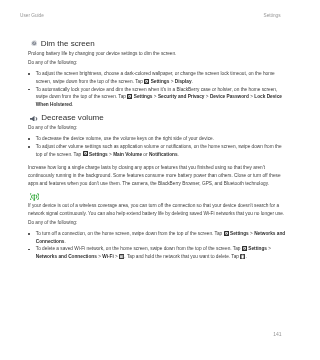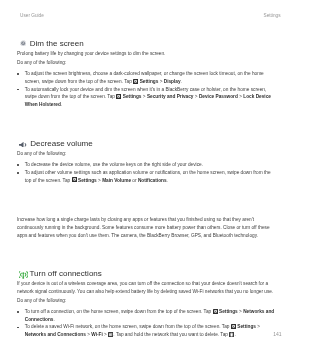--- a/index.html
+++ b/index.html
@@ -7,34 +7,34 @@
   body{
     width:300px;height:360px;background:#ffffff;
     font-family:"Liberation Sans",sans-serif;
     color:#231f20;overflow:hidden;
   }
   .page{position:relative;width:300px;height:360px;box-sizing:border-box;}
 
   .runhead{position:absolute;left:20.1px;right:19.5px;top:13.1px;display:flex;justify-content:space-between;
     font-size:4.7px;line-height:5px;color:#959595;}
 
-  .content{position:absolute;left:17px;top:39.2px;width:258px;}
+  .content{position:absolute;left:28px;top:39.2px;width:258px;}
 
   .sect-head{display:flex;align-items:flex-start;margin:0;height:9px;}
   .sect-head .ttl{font-size:8.05px;line-height:9px;font-weight:400;color:#2f2f2f;letter-spacing:0;}
   .sicon{flex:0 0 auto;display:block;position:relative;}
   .sicon svg{position:absolute;left:0;top:0;width:100%;height:100%;display:block;}
   .sect-head[data-icon="brightness-icon"] .sicon{width:6.3px;height:6.6px;margin-left:3.0px;margin-right:3.4px;position:relative;top:0.32px;}
   .sect-head[data-icon="volume-icon"] .sicon{width:7.5px;height:5.6px;margin-left:2.4px;margin-right:3.3px;position:relative;top:2.96px;}
   .sect-head[data-icon="window-icon"] .sicon{width:8.4px;height:7.2px;margin-left:1.7px;margin-right:2.5px;position:relative;top:2.66px;}
   .sect-head[data-icon="wireless-icon"] .sicon{width:8.5px;height:7.6px;margin-left:2.3px;margin-right:1.6px;position:relative;top:2.05px;}
   .ic svg{display:block;width:100%;height:100%;}
 
   .sect-body{padding-top:1.88px;}
-  .sect + .sect{margin-top:30px;}
+  .sect + .sect{margin-top:4px;}
 
   p.para{margin:0;font-size:4.745px;line-height:7.72px;color:#3d3d3d;}
   p.para + p.para{margin-top:0.92px;}
   ul.bl{margin:3.77px 0 0 0;padding:0;list-style:none;}
   ul.bl li{position:relative;padding-left:7.8px;font-size:4.745px;line-height:7.72px;color:#3d3d3d;}
   ul.bl li .dot{position:absolute;left:0.4px;top:3.2px;width:1.5px;height:1.5px;border-radius:50%;background:#3d3d3d;}
   b{font-weight:700;color:#2f2f2f;}
   .ic{display:inline-block;width:5.2px;height:5.2px;vertical-align:-0.9px;}
 
   .pgnum{position:absolute;left:273.2px;top:332.4px;font-size:5px;line-height:5px;color:#959595;}
@@ -130,21 +130,20 @@
             <svg id="wireless-icon" viewBox="4 3 56 56" preserveAspectRatio="none" xmlns="http://www.w3.org/2000/svg">
   <g fill="#3fae46">
     <path d="M32 12.5a6.6 6.6 0 0 0-3.3 12.3v8.9l-2.6 22.4c-.2 1.9 1.2 3.4 3 3.4h5.8c1.8 0 3.2-1.6 3-3.4l-2.6-22.4v-8.9A6.6 6.6 0 0 0 32 12.5z"></path>
     <path d="M22.2 16.4c1.3 1.3 1.3 3.3 0 4.6a12.8 12.8 0 0 0 0 18.1c1.3 1.3 1.3 3.3 0 4.6s-3.3 1.3-4.6 0a19.3 19.3 0 0 1 0-27.3c1.3-1.3 3.3-1.3 4.6 0z"></path>
     <path d="M11.6 5.5c1.3 1.3 1.3 3.3 0 4.6a28.1 28.1 0 0 0 0 39.8c1.3 1.3 1.3 3.3 0 4.6s-3.3 1.3-4.6 0a34.6 34.6 0 0 1 0-49c1.3-1.3 3.3-1.3 4.6 0z"></path>
     <path d="M41.8 16.4c-1.3 1.3-1.3 3.3 0 4.6a12.8 12.8 0 0 1 0 18.1c-1.3 1.3-1.3 3.3 0 4.6s3.3 1.3 4.6 0a19.3 19.3 0 0 0 0-27.3c-1.3-1.3-3.3-1.3-4.6 0z"></path>
     <path d="M52.4 5.5c-1.3 1.3-1.3 3.3 0 4.6a28.1 28.1 0 0 1 0 39.8c-1.3 1.3-1.3 3.3 0 4.6s3.3 1.3 4.6 0a34.6 34.6 0 0 0 0-49c-1.3-1.3-3.3-1.3-4.6 0z"></path>
   </g>
 </svg>
           </span>
-          <span class="ttl">Turn off connections</span>
         </div>
         <div class="sect-body">
           <p class="para"><span>If your device is out of a wireless coverage area, you can turn off the connection so that your device doesn't search for a network signal continuously. You can also help extend battery life by deleting saved Wi-Fi networks that you no longer use.</span></p>
           <p class="para"><span>Do any of the following:</span></p>
           <ul class="bl">
             <li><span class="dot"></span><span>To turn off a connection, on the home screen, swipe down from the top of the screen. Tap </span><span class="ic"><svg id="settings-app-icon" viewBox="0 0 64 64" xmlns="http://www.w3.org/2000/svg">
   <rect x="0" y="0" width="64" height="64" rx="7" fill="#2e2e2e"></rect>
   <path d="M32 9.2l4.4 5.2c1.5.4 2.9 1 4.2 1.7l6.3-1.8 4 6.9-4.3 5.1c.2 1.5.2 3 0 4.5l4.3 5.1-4 6.9-6.3-1.8c-1.3.8-2.7 1.3-4.2 1.7L32 47.9l-4.4-5.2c-1.5-.4-2.9-1-4.2-1.7l-6.3 1.8-4-6.9 4.3-5.1a22 22 0 0 1 0-4.5l-4.3-5.1 4-6.9 6.3 1.8c1.3-.8 2.7-1.3 4.2-1.7zM32 22.2a6.4 6.4 0 1 0 0 12.8 6.4 6.4 0 0 0 0-12.8z" fill="#ffffff"></path>
 </svg></span><span> </span><b>Settings</b><span> &gt; </span><b>Networks and Connections</b><span>.</span></li>
             <li><span class="dot"></span><span>To delete a saved Wi-Fi network, on the home screen, swipe down from the top of the screen. Tap </span><span class="ic"><svg id="settings-app-icon" viewBox="0 0 64 64" xmlns="http://www.w3.org/2000/svg">

